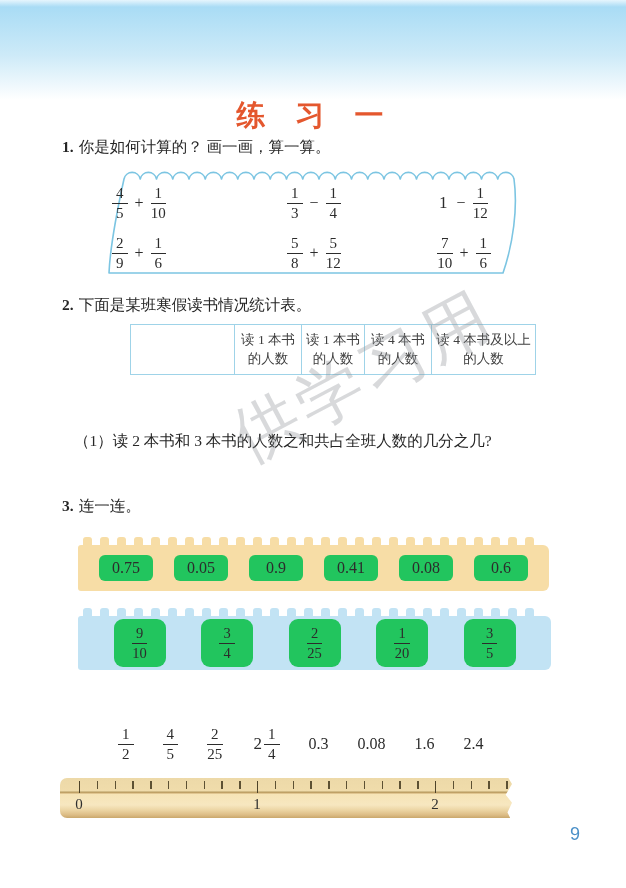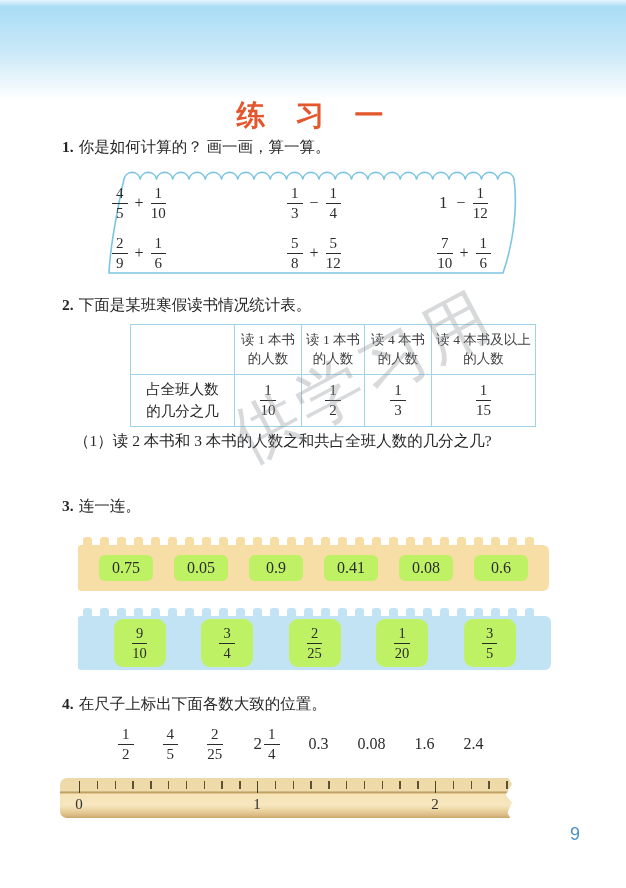--- a/index.html
+++ b/index.html
@@ -45,21 +45,21 @@
 
   
   .strip{position:absolute;left:78px;}
   .teeth{display:flex;gap:8px;height:8px;margin-left:5px;}
   .teeth i{width:9px;height:8px;border-radius:3px 3px 0 0;}
   .strip-body{display:flex;justify-content:space-evenly;align-items:center;border-radius:3px 6px 6px 3px;}
   .strip.tan .teeth i{background:var(--strip-tan,#f7dda6);}
   .strip.tan .strip-body{background:var(--strip-tan,#f7dda6);width:471px;height:46px;}
   .strip.blue .teeth i{background:var(--strip-blue,#c2e3f4);}
   .strip.blue .strip-body{background:var(--strip-blue,#c2e3f4);width:473px;height:54px;}
-  .chip{background:#bef264;display:inline-flex;justify-content:center;align-items:center;
+  .chip{background:#22c55e;display:inline-flex;justify-content:center;align-items:center;
     font-size:16px;color:#2c2c2c;text-align:center;}
   .chip.dec{min-width:46px;height:26px;border-radius:6px;padding:0 4px;}
   .chip.frc{min-width:42px;height:46px;border-radius:9px;padding:1px 5px;}
   .chip.frc .fnum,.chip.frc .fden{font-size:14.5px;}
 
   
   .numrow{position:absolute;left:118px;top:722px;display:flex;align-items:center;gap:29px;height:44px;font-size:16px;color:#2c2c2c;}
   .numrow .item{display:flex;align-items:center;}
 
   .ruler{position:absolute;left:60px;top:778px;width:452px;height:40px;border-radius:7px 0 0 7px;
@@ -177,40 +177,20 @@
       <th></th>
       <th>读 1 本书
 的人数</th>
       <th>读 1 本书
 的人数</th>
       <th>读 4 本书
 的人数</th>
       <th>读 4 本书及以上
 的人数</th>
     </tr>
-    <tr>
-      <td class="rowlab">占全班人数
-的几分之几</td>
-      <td><span class="frac">
-              <span class="fnum">1</span>
-              <span class="fden">10</span>
-            </span></td>
-      <td><span class="frac">
-              <span class="fnum">1</span>
-              <span class="fden">2</span>
-            </span></td>
-      <td><span class="frac">
-              <span class="fnum">1</span>
-              <span class="fden">3</span>
-            </span></td>
-      <td><span class="frac">
-              <span class="fnum">1</span>
-              <span class="fden">15</span>
-            </span></td>
-    </tr>
   </tbody>
     </table>
 
   <div class="subq" style="top:431px;">（1）读 2 本书和 3 本书的人数之和共占全班人数的几分之几?</div>
 
   <div class="stem" style="top:496px;">
     <b>3.</b><span>连一连。</span>
   </div>
 
   <div class="strip tan" style="top:537px;">
@@ -310,23 +290,20 @@
         </span>
       <span class="chip frc">
           <span class="frac">
             <span class="fnum">3</span>
             <span class="fden">5</span>
           </span>
         </span>
     </div>
   </div>
 
-  <div class="stem" style="top:694px;">
-    <b>4.</b><span>在尺子上标出下面各数大致的位置。</span>
-  </div>
 
   <div class="numrow">
     <span class="item">
         <span class="frac">
           <span class="fnum">1</span>
           <span class="fden">2</span>
         </span>
       </span>
     <span class="item">
         <span class="frac">

